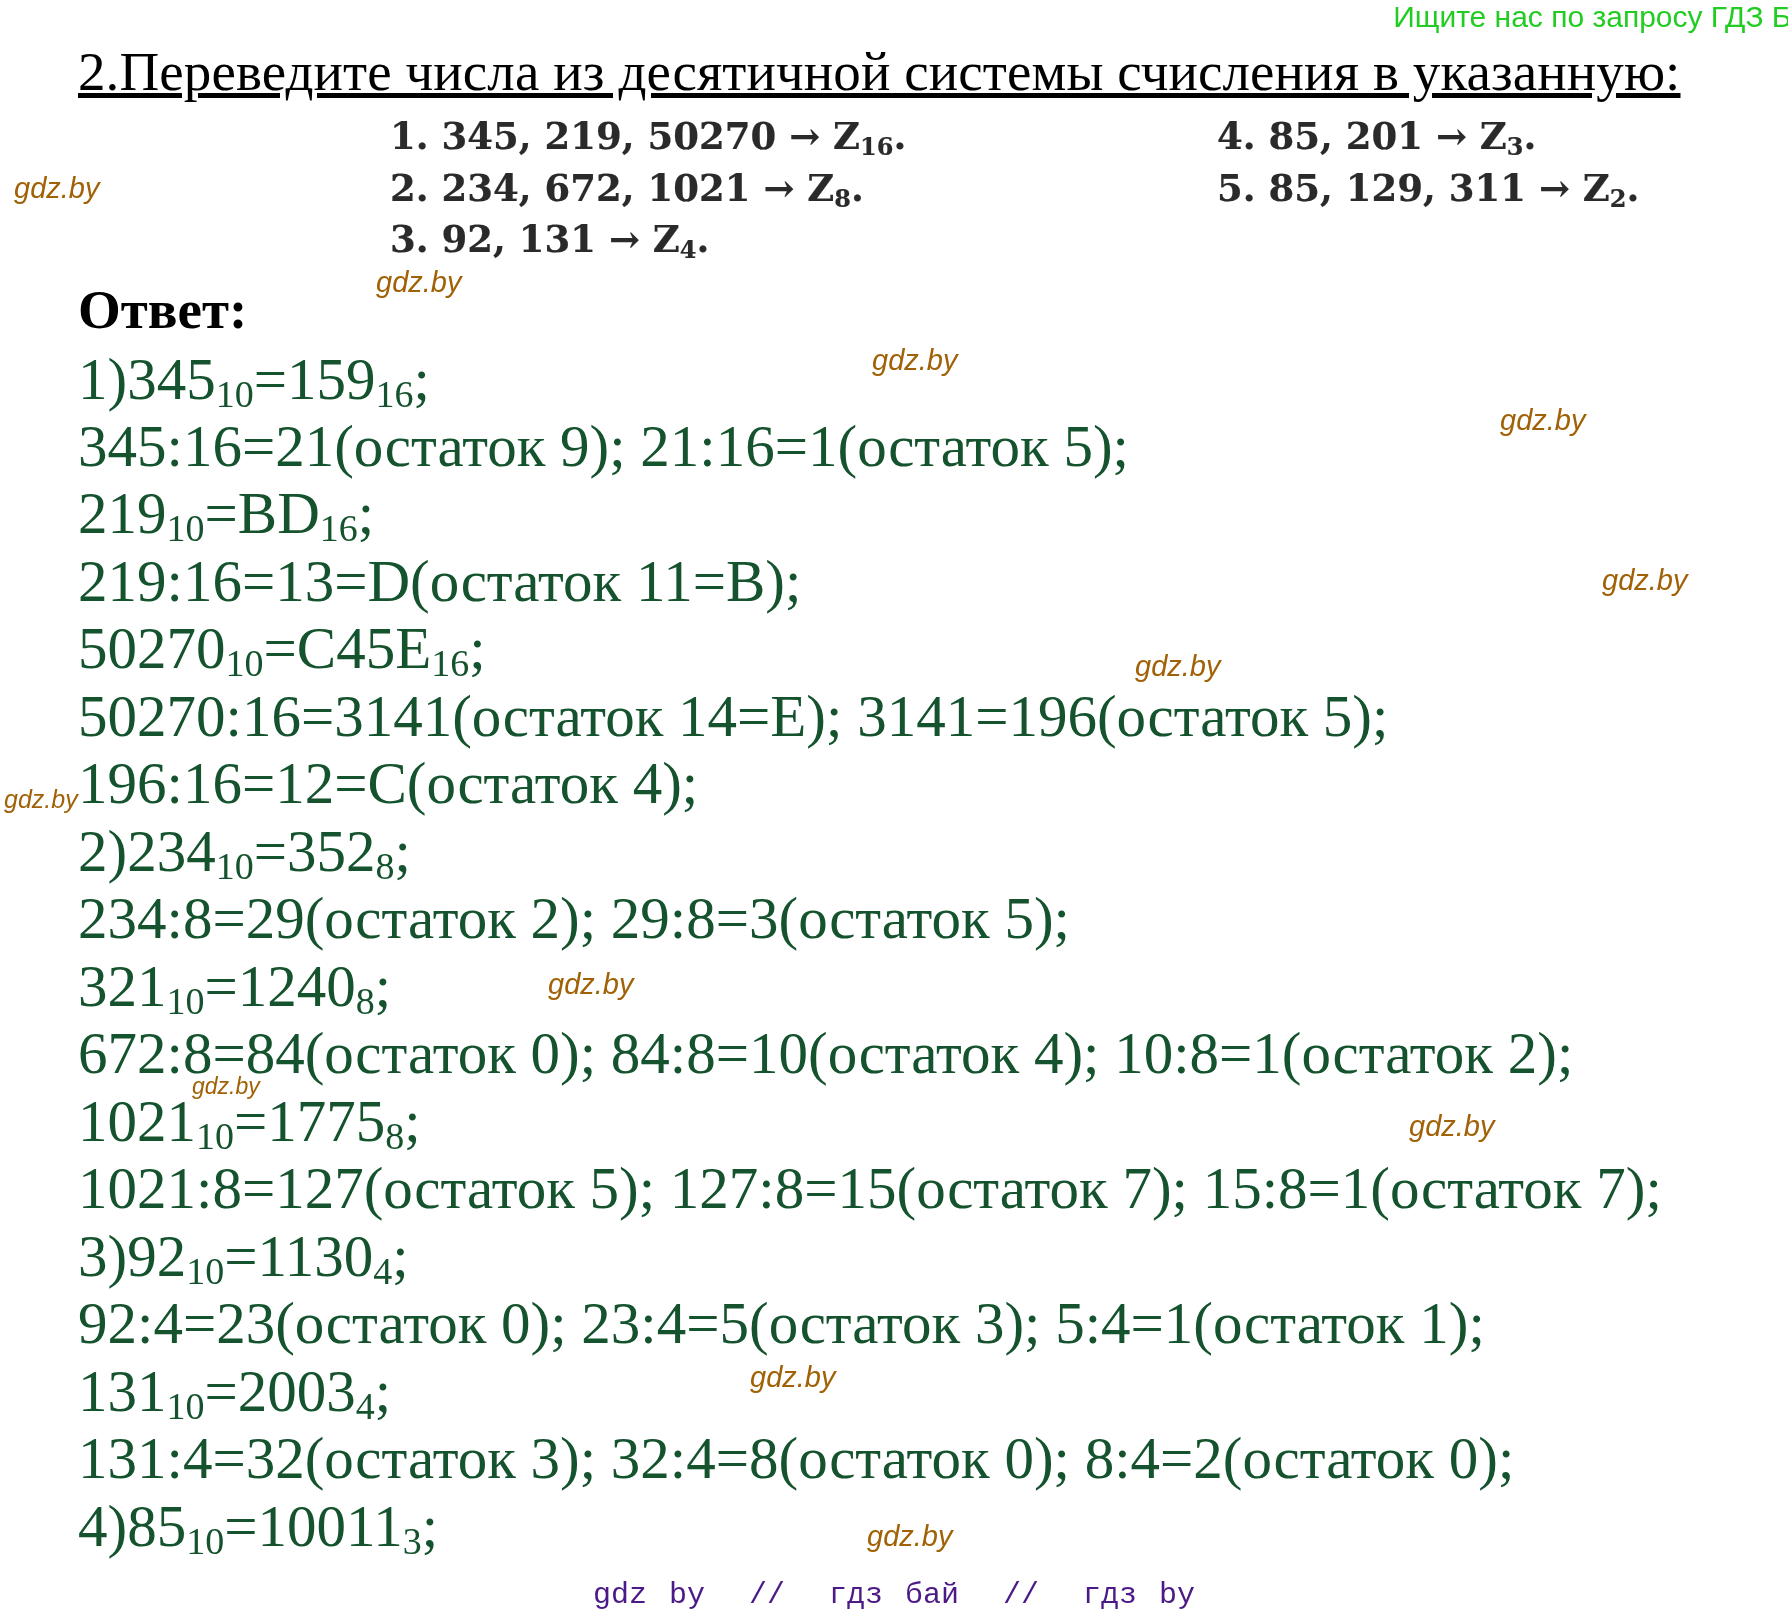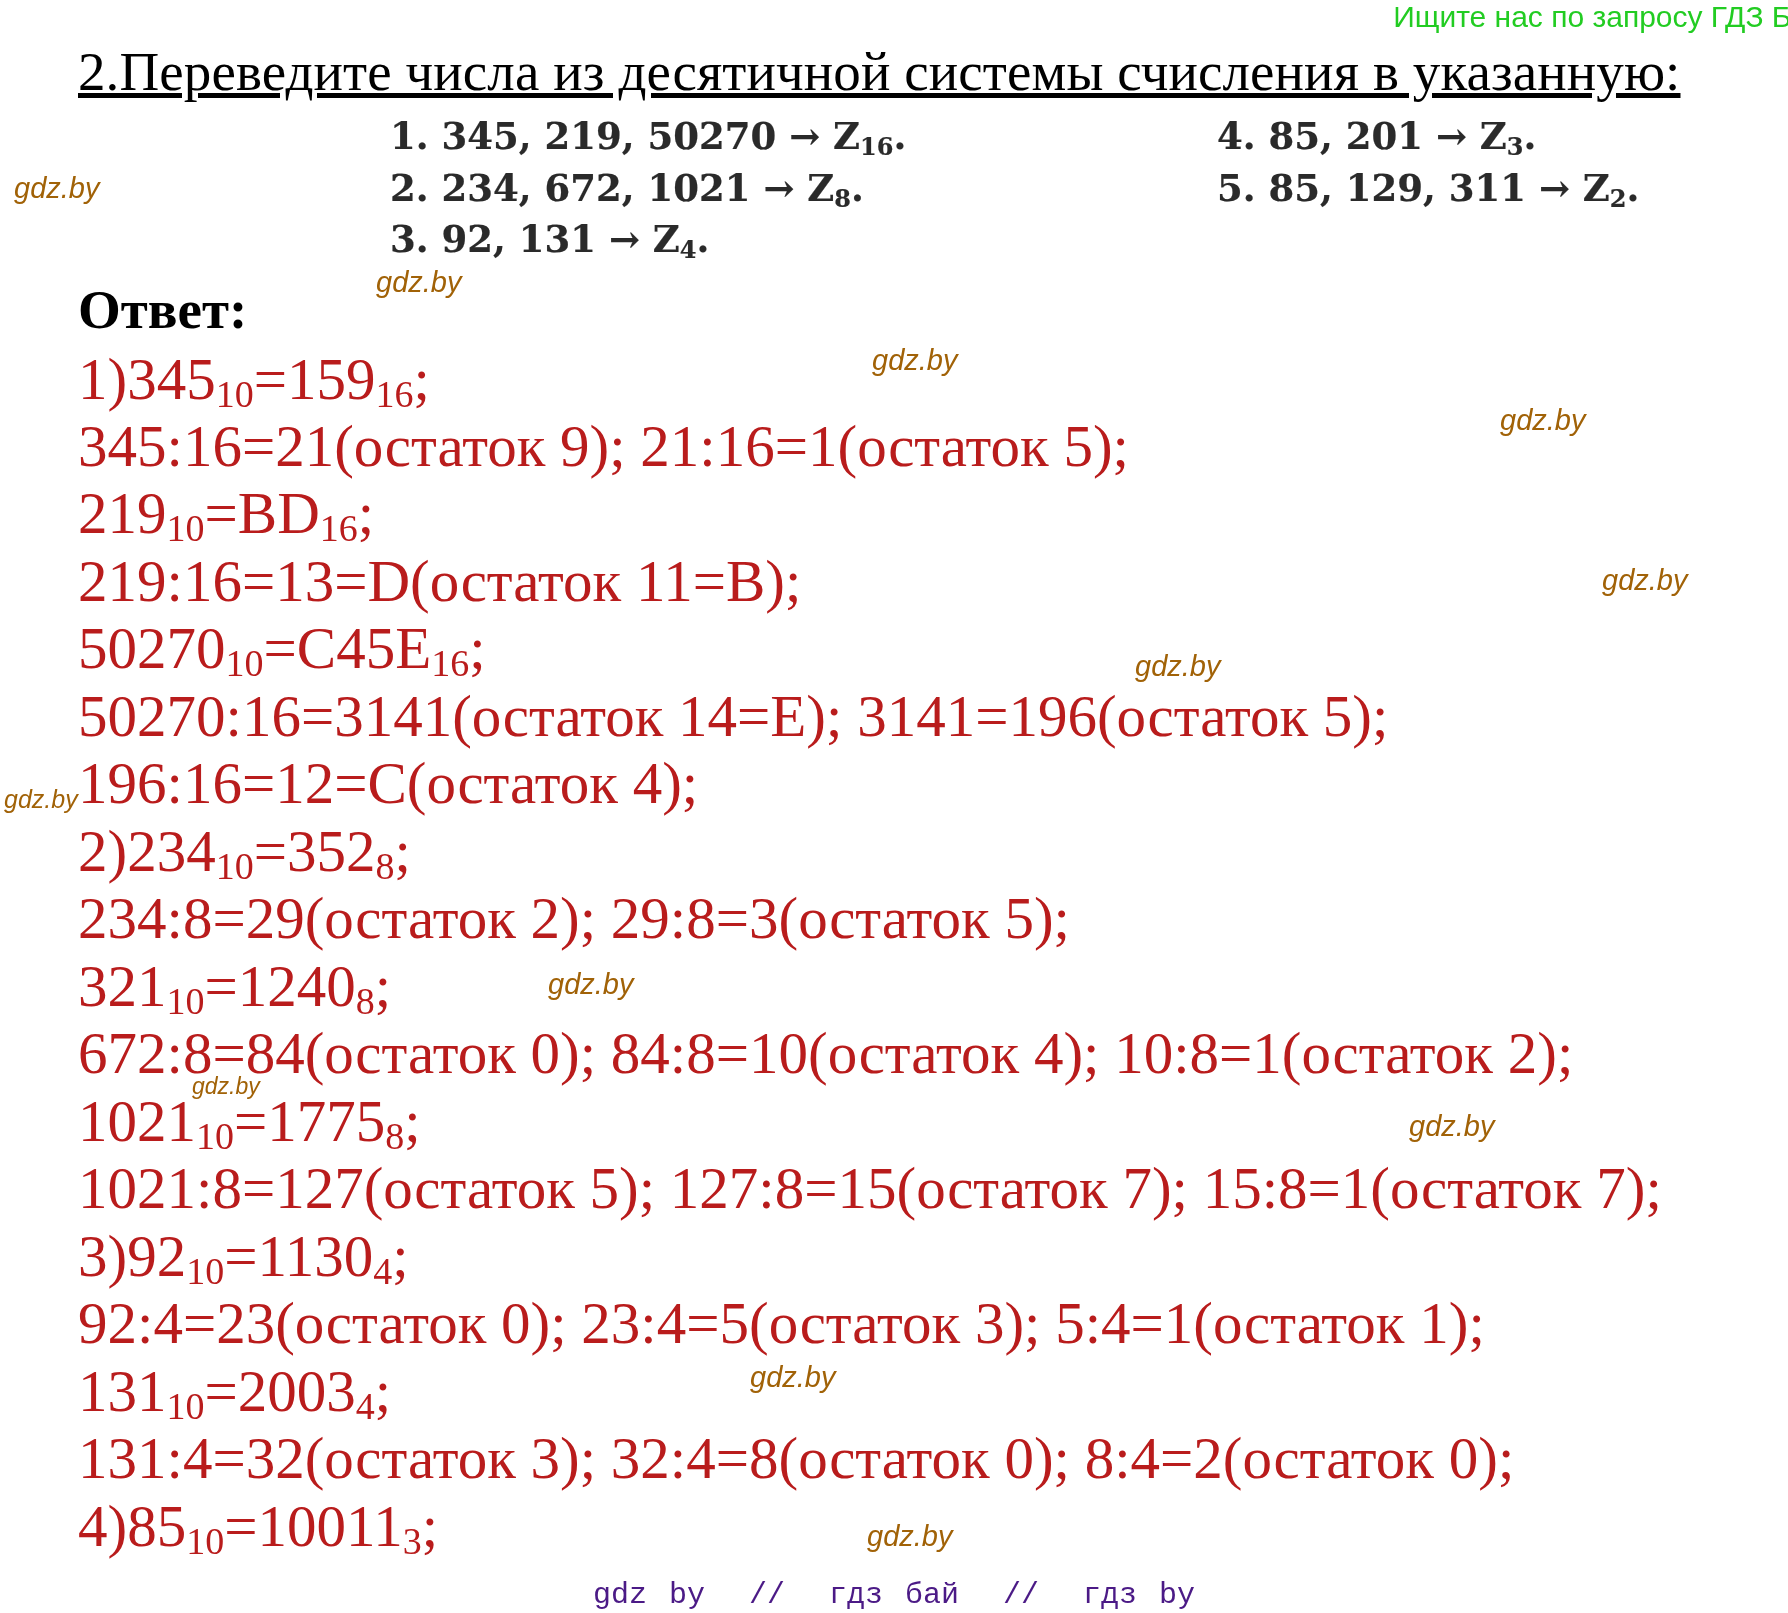--- a/index.html
+++ b/index.html
@@ -21,21 +21,21 @@
     font-size: 37px; color: #2a2a2a; font-weight: bold; line-height: 44px;
     -webkit-text-stroke: 0.2px #2a2a2a;
   }
   .task sub { font-size: 24px; vertical-align: -6px; line-height: 0; font-weight: bold; }
   .answer-heading {
     font-family: "Liberation Serif", serif; font-weight: bold;
     font-size: 55px; color: #000; left: 78px; top: 278px; line-height: 64px;
   }
   .line {
     font-family: "Liberation Serif", serif;
-    font-size: 59px; color: #b91c1c; left: 78px; line-height: 68px;
+    font-size: 59px; color: #14532d; left: 78px; line-height: 68px;
   }
   .line sub { font-size: 38px; vertical-align: -8px; line-height: 0; }
   .wm {
     font-family: "Liberation Sans", sans-serif; color: #a16207; font-size: 29px; line-height: 32px; font-style: italic;
   }
   .wm.small { font-size: 23px; }
   .wm.left { font-size: 25px; }
   .footer {
     font-family: Liberation Mono, monospace; color: #4b1a86; font-size: 30px;
     left: 0; width: 1788px; text-align: center; top: 1578px; line-height: 34px;

